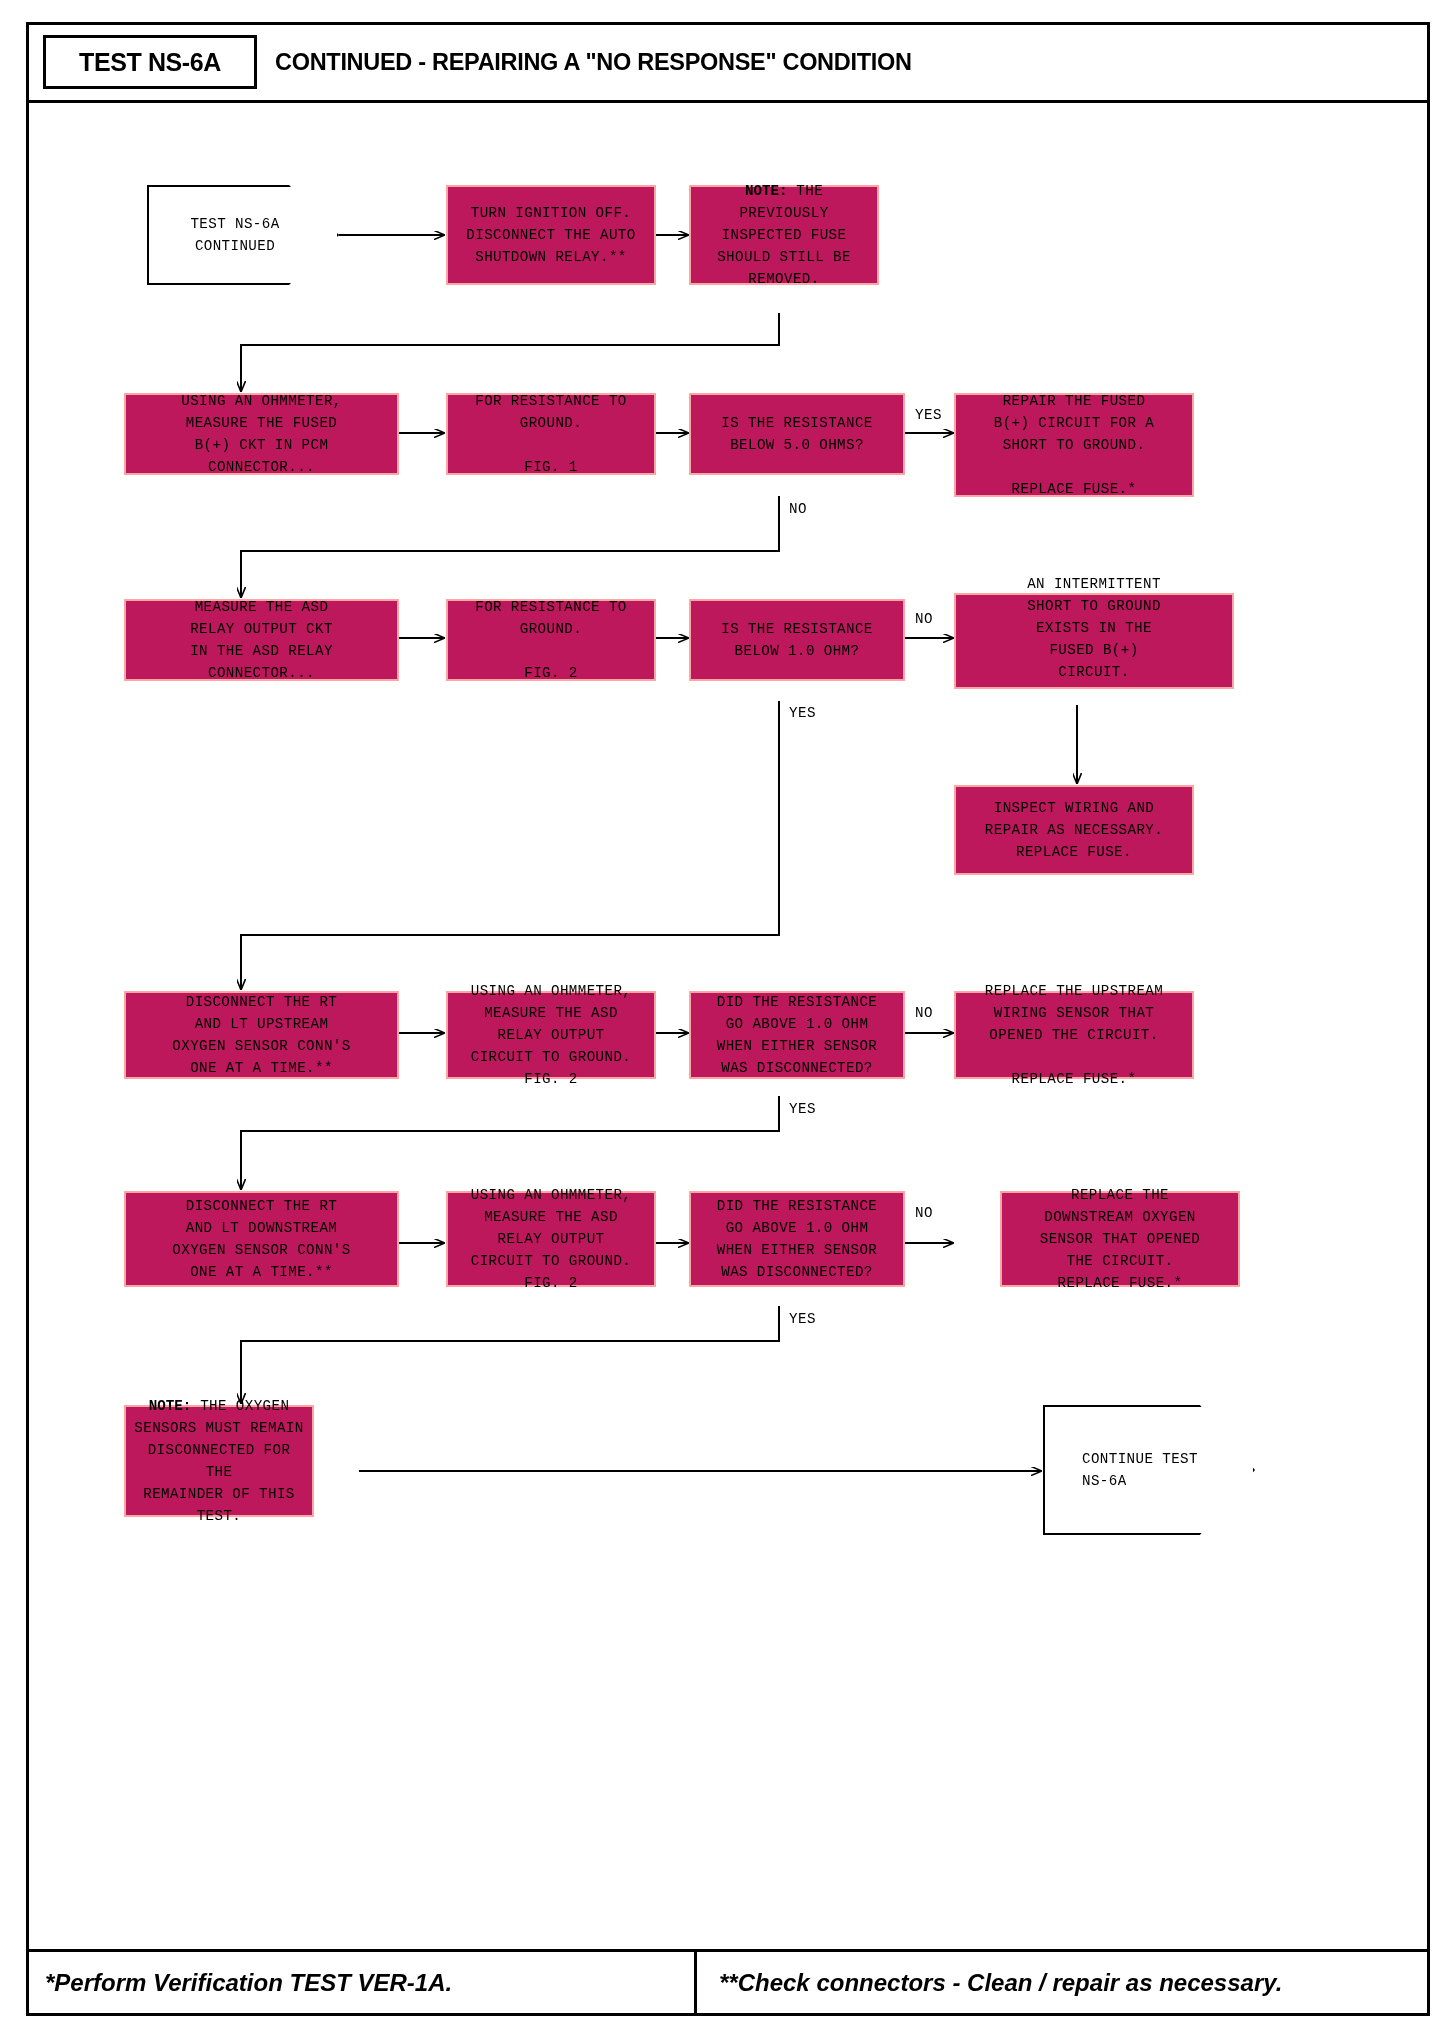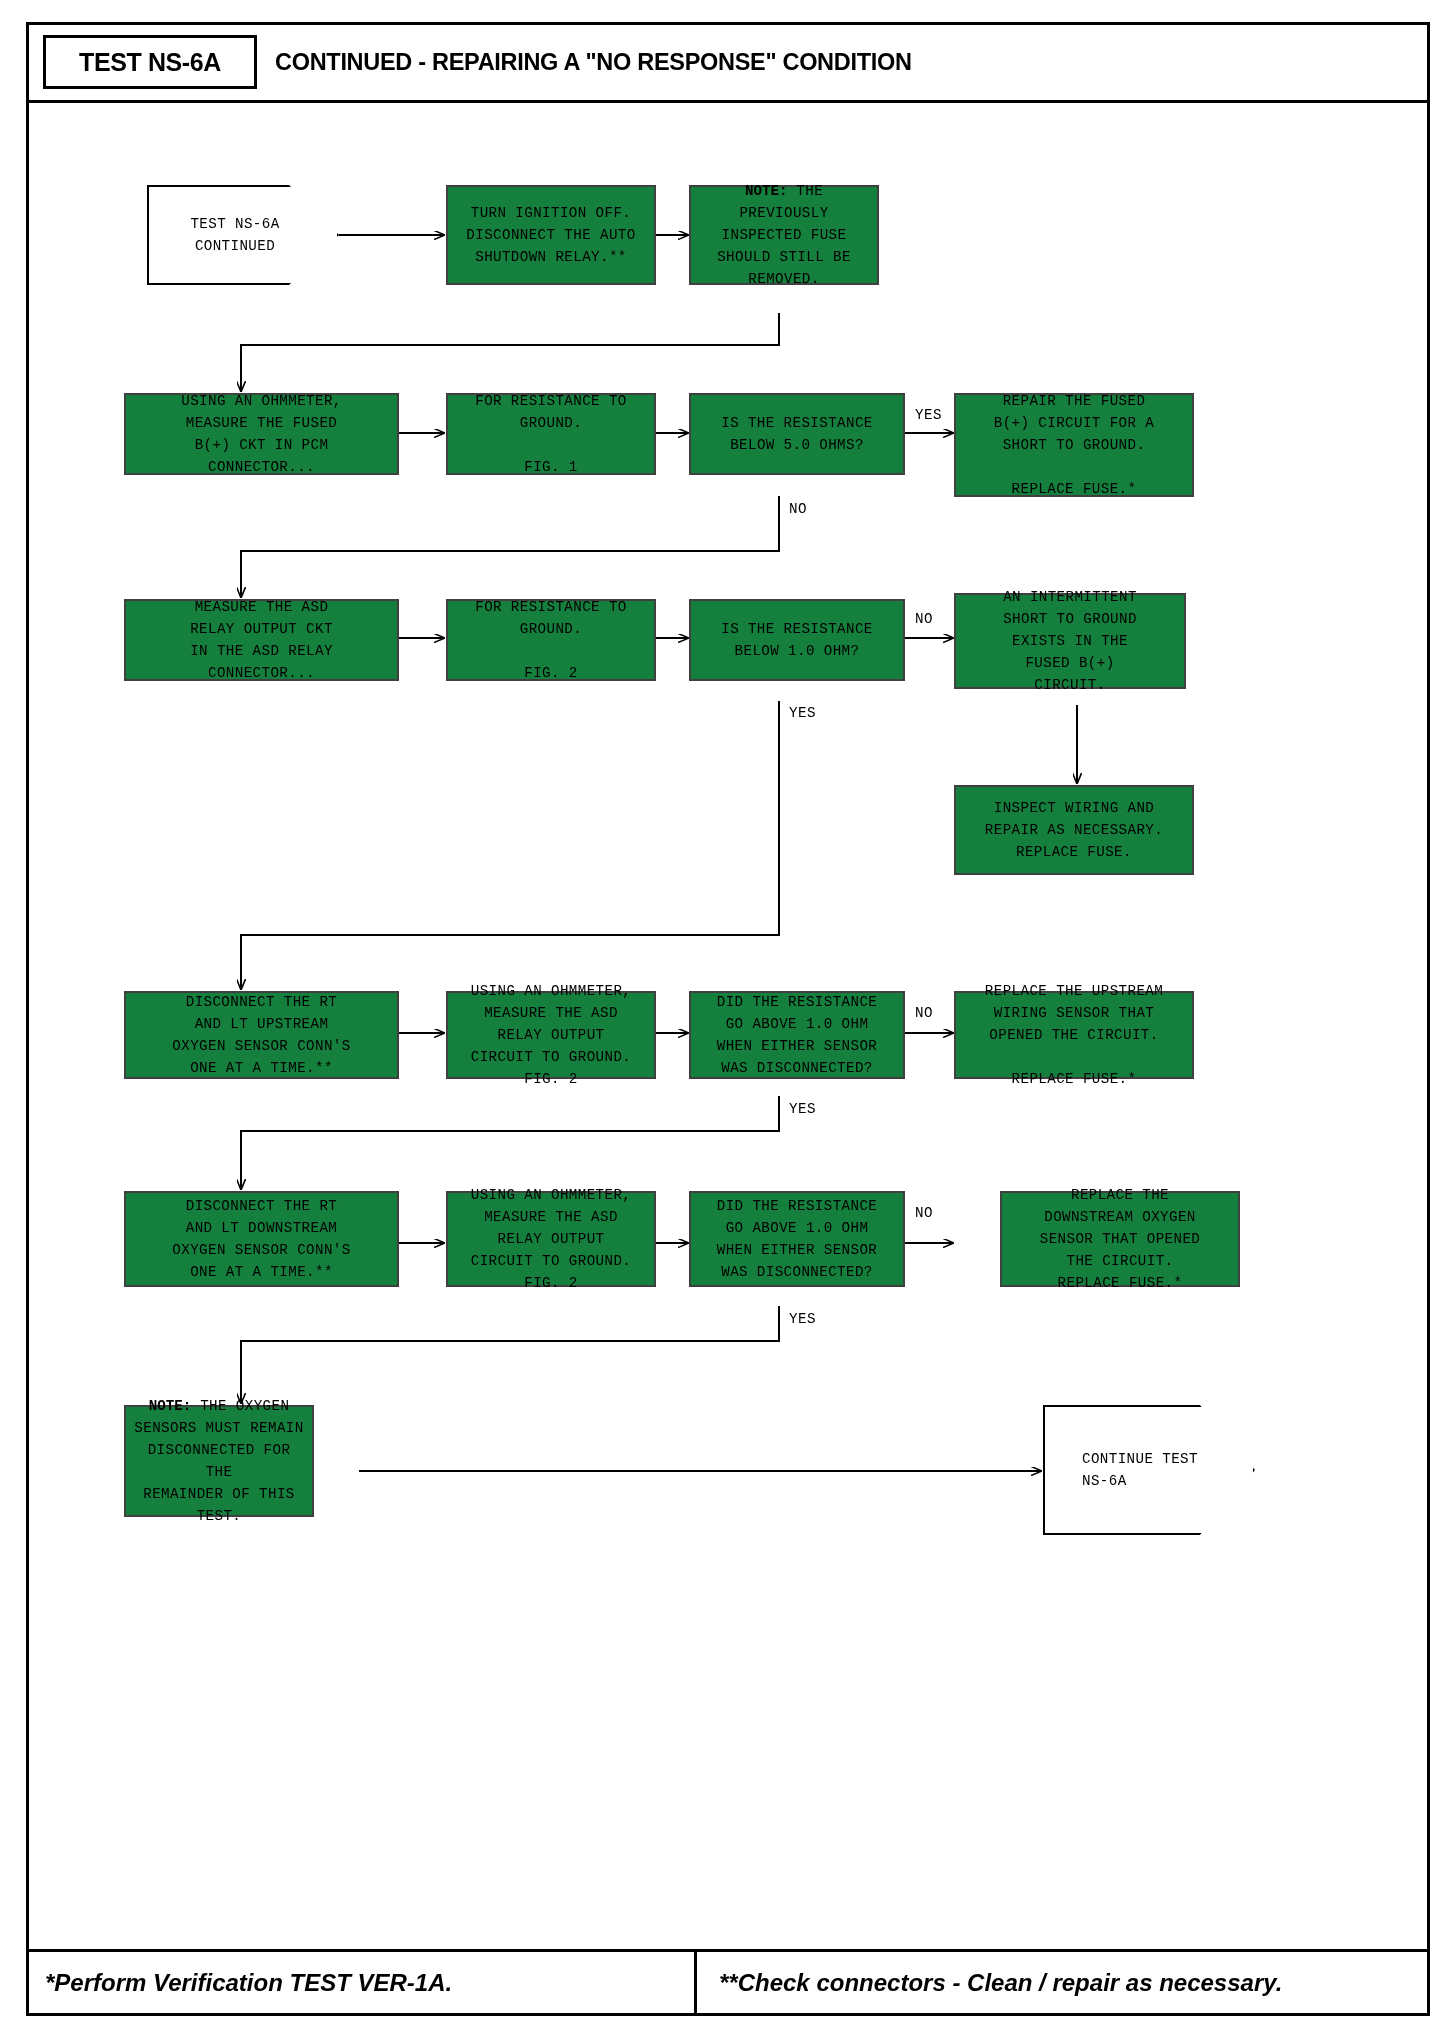--- a/index.html
+++ b/index.html
@@ -48,22 +48,22 @@
     flex:1;height:100%;display:flex;align-items:center;
     padding-left:22px;box-sizing:border-box;
     font-family:"Liberation Sans","DejaVu Sans",sans-serif;
     font-weight:bold;font-style:italic;font-size:24px;
   }
   
   .canvas{position:absolute;left:0;top:78px;width:1404px;height:1850px;}
   svg.lines{position:absolute;left:0;top:0;width:1404px;height:1850px;pointer-events:none;}
 
   .box{
-    position:absolute;border:2px solid #404040;box-sizing:border-box;
-    background:#15803d;display:flex;align-items:center;justify-content:center;
+    position:absolute;border:2px solid #fca5a5;box-sizing:border-box;
+    background:#be185d;display:flex;align-items:center;justify-content:center;
     text-align:center;font-size:14.2px;line-height:1.55;letter-spacing:0.4px;
     padding:4px 6px;
   }
   .box .inner{width:100%;white-space:pre-line;}
   .box b{font-weight:bold;letter-spacing:0;}
 
   .arrowshape{
     position:absolute;background:#fff;
     border:2px solid #000;box-sizing:border-box;
     display:flex;align-items:center;
@@ -194,21 +194,21 @@
 GROUND.
 
 FIG. 2</div>
     </div>
 
     <div class="box" style="left:660px;top:496px;width:216px;height:82px;">
       <div class="inner">IS THE RESISTANCE
 BELOW 1.0 OHM?</div>
     </div>
 
-    <div class="box" style="left:925px;top:490px;width:232px;height:96px;">
+    <div class="box" style="left:925px;top:490px;width:280px;height:96px;align-items:flex-end;">
       <div class="inner">AN INTERMITTENT
 SHORT TO GROUND
 EXISTS IN THE
 FUSED B(+)
 CIRCUIT.</div>
     </div>
 
     <div class="lbl" style="left:884px;top:508px;">NO</div>
     <div class="lbl" style="left:758px;top:602px;">YES</div>
 

